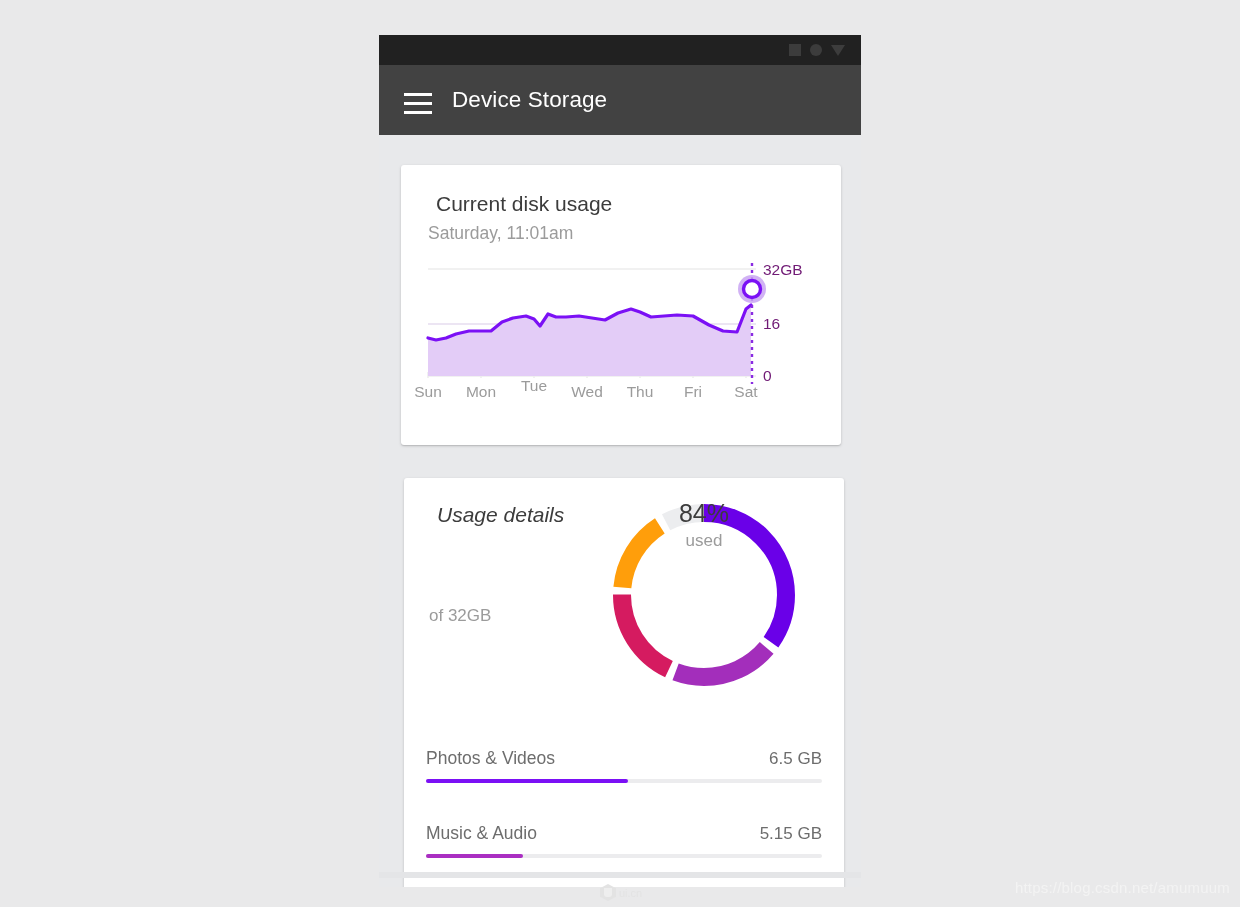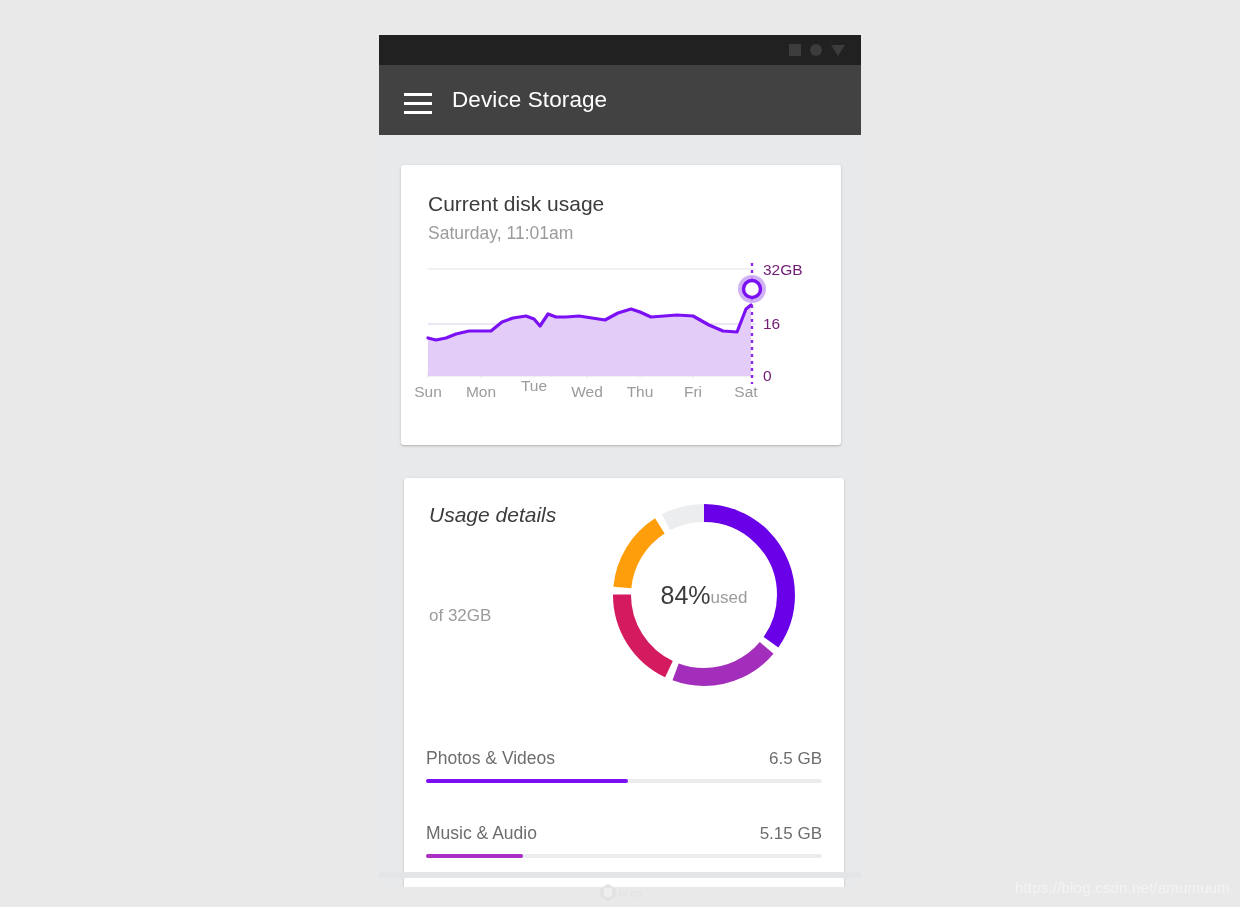--- a/index.html
+++ b/index.html
@@ -83,20 +83,21 @@
     border-radius: 3px;
     box-shadow: 0 1px 3px rgba(0,0,0,.17), 0 1px 1px rgba(0,0,0,.09);
   }
   #card-disk { left: 22px; top: 130px; width: 440px; height: 280px; }
   #card-usage { left: 25px; top: 443px; width: 440px; height: 420px; }
 
   .card-title {
     position: absolute;
     color: #3c3c3c;
     font-size: 21px;
+    margin-left: 8px;
   }
   .card-sub {
     position: absolute;
     color: #9b9b9b;
     font-size: 17.5px;
   }
 
   
   #chartbox {
     position: absolute;
@@ -135,22 +136,22 @@
     position: absolute;
     left: 25px; top: 128px;
     color: #9b9b9b;
     font-size: 17px;
   }
   #donut { position: absolute; left: 205px; top: 22px; }
   #donut-center {
     position: absolute;
     left: 205px; top: 22px;
     width: 190px; height: 190px;
-    display: flex; flex-direction: row;
-    align-items: center; justify-content: center;
+    display: flex; flex-direction: column;
+    align-items: center; justify-content: flex-start;
     pointer-events: none;
   }
   #donut-pct { color: #3c3c3c; font-size: 25px; line-height: 1.05; }
   #donut-used { color: #9b9b9b; font-size: 17px; margin-top: 5px; }
 
   
   .row { position: absolute; left: 22px; width: 396px; }
   .row-head {
     display: flex; justify-content: space-between; align-items: baseline;
   }

